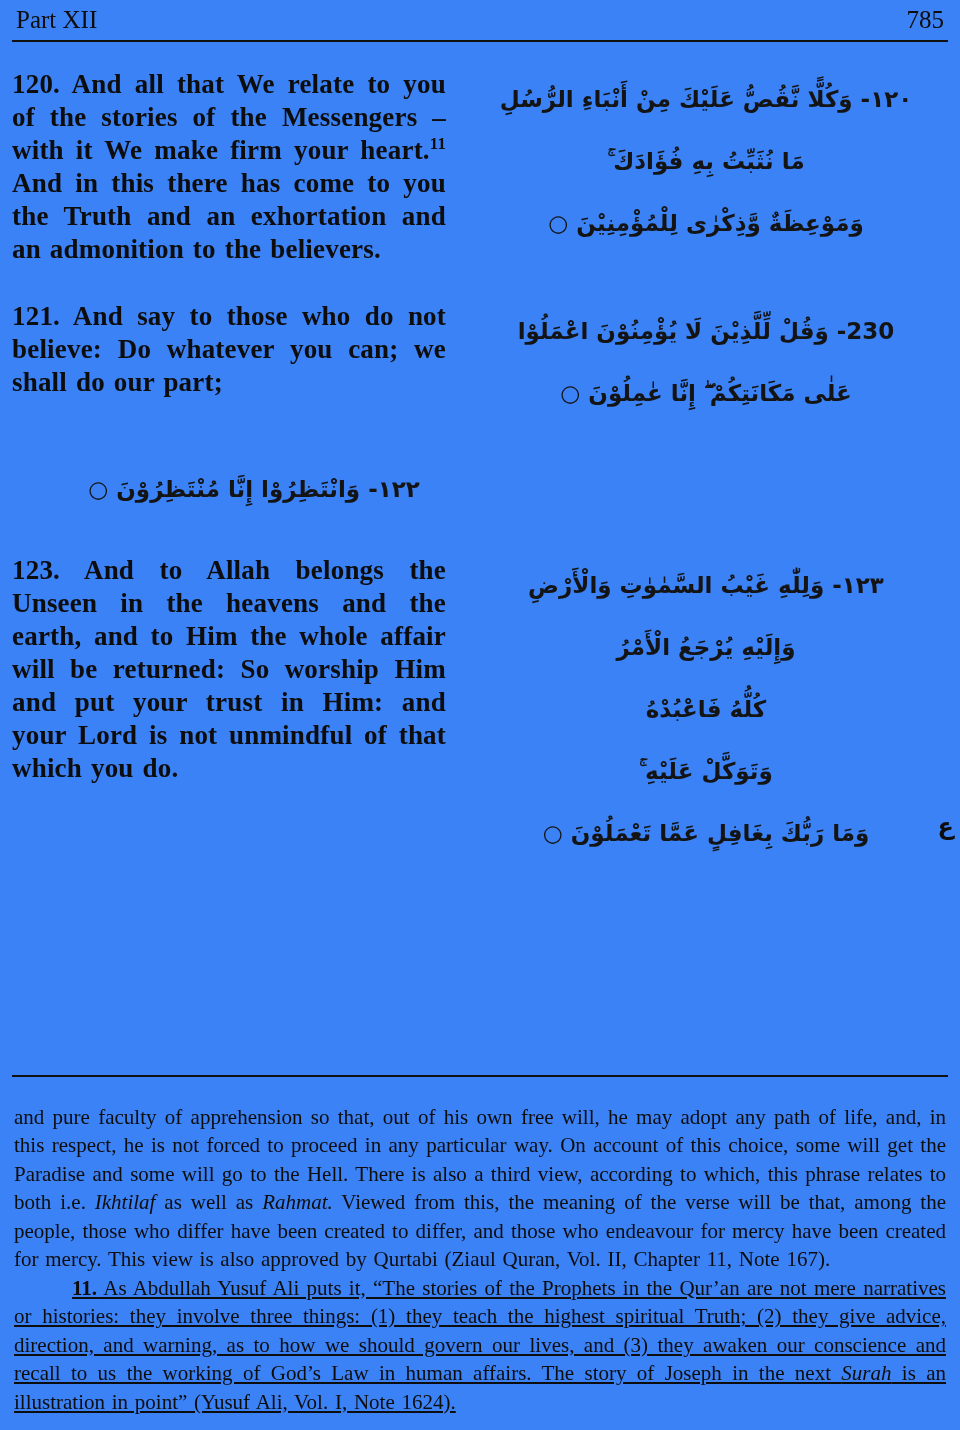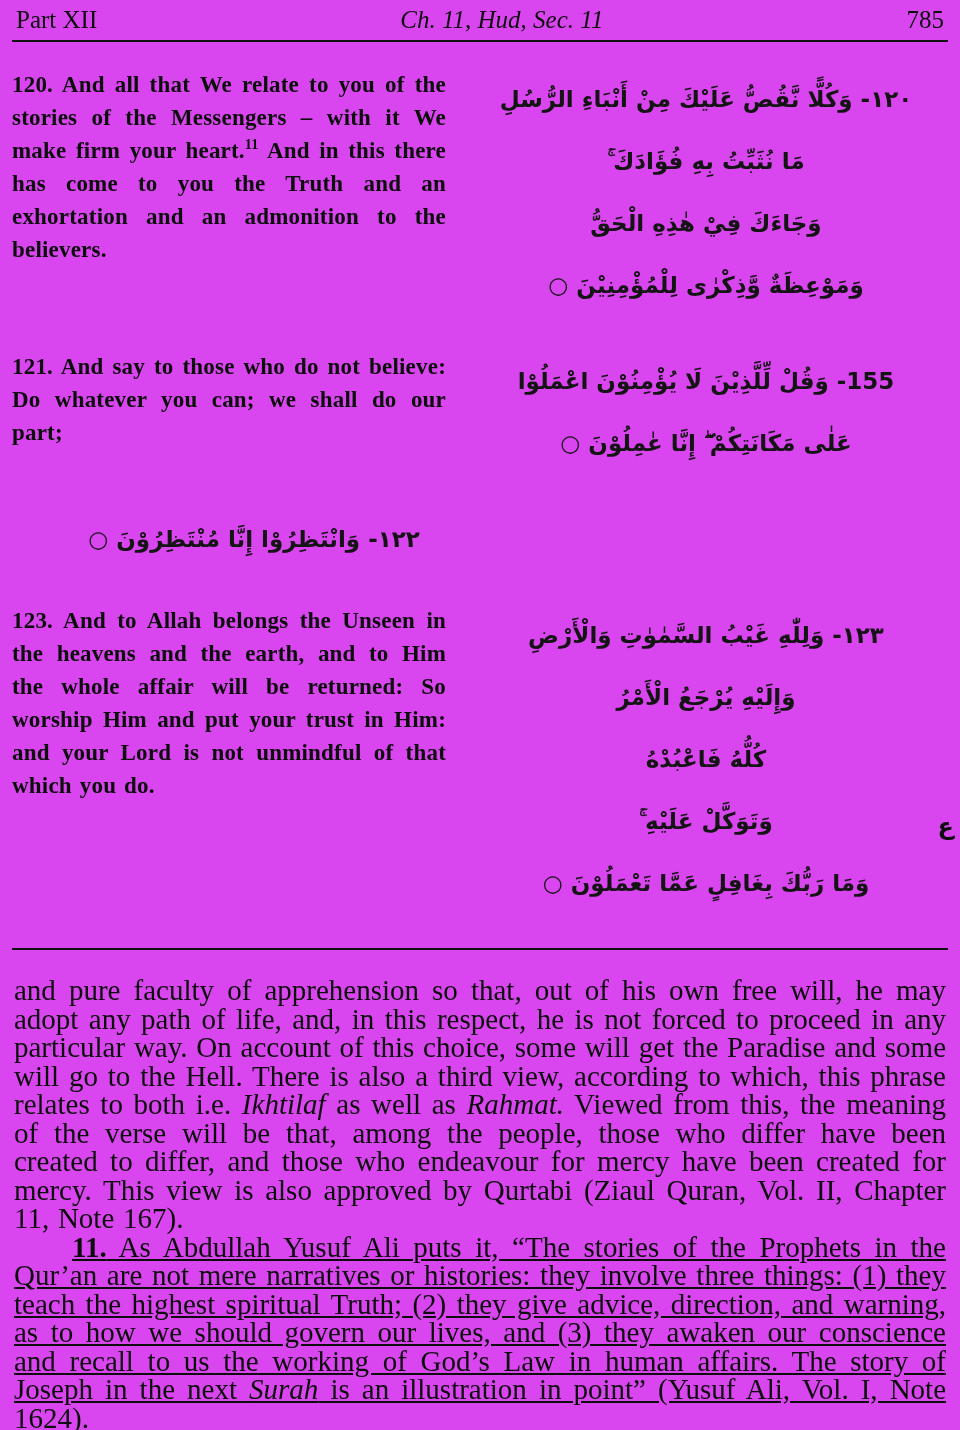--- a/index.html
+++ b/index.html
@@ -1,20 +1,20 @@
 <!DOCTYPE html>
 <html><head>
 <meta charset="utf-8">
 <style>
   html, body { margin: 0; padding: 0; background: #9a9a9a; }
   .page {
     width: 960px;
     height: 1430px;
     margin: 0 auto;
-    background: #d946ef;
+    background: #3b82f6;
     color: #0d0d0d;
     font-family: "Liberation Serif", serif;
     position: relative;
     box-sizing: border-box;
     padding: 4px 12px 14px 12px;
     display: flex;
     flex-direction: column;
     overflow: hidden;
   }
   
@@ -36,21 +36,21 @@
   .verses { margin-top: 26px; flex: 0 0 auto; }
   .verse-row {
     display: flex;
     justify-content: space-between;
     align-items: flex-start;
     margin-bottom: 34px;
   }
   .eng {
     width: 434px;
     font-weight: bold;
-    font-size: 23px;
+    font-size: 27px;
     line-height: 33px;
     text-align: justify;
     letter-spacing: 0.2px;
     word-spacing: 2px;
   }
   .eng sup { font-size: 0.62em; line-height: 0; }
   .ar {
     width: 484px;
     direction: rtl;
     text-align: center;
@@ -70,58 +70,56 @@
   }
   
   .spacer { flex: 1 1 auto; }
   .foot-rule {
     border: none;
     border-top: 2px solid #111;
     margin: 0 0 8px 0;
     width: 100%;
   }
   .footnotes {
-    font-size: 29px;
+    font-size: 21px;
     line-height: 28.5px;
     text-align: justify;
     word-spacing: 1.5px;
     padding: 2px 2px 0 2px;
     margin-top: 16px;
   }
   .fn-para { margin: 0; }
   .fn-para.indent { text-indent: 58px; text-decoration: underline; }
 </style>
 </head>
 <body>
 
 <div class="page">
 
   <div class="header">
     <span>Part XII</span>
-    <span class="center">Ch. 11, Hud, Sec. 11</span>
     <span>785</span>
   </div>
   <hr class="header-rule">
 
   <div class="verses">
 
     <div class="verse-row">
       <div class="eng"><span>120. And all that We relate to you of the stories of the Messengers – with it We make firm your heart.</span><sup>11</sup><span> And in this there has come to you the Truth and an exhortation and an admonition to the believers.</span></div>
       <div class="ar">
         <div class="ar-line">١٢٠- وَكُلًّا نَّقُصُّ عَلَيْكَ مِنْ أَنْبَاءِ الرُّسُلِ</div>
         <div class="ar-line">مَا نُثَبِّتُ بِهِ فُؤَادَكَ ۚ</div>
-        <div class="ar-line">وَجَاءَكَ فِيْ هٰذِهِ الْحَقُّ</div>
         <div class="ar-line">وَمَوْعِظَةٌ وَّذِكْرٰى لِلْمُؤْمِنِيْنَ ○</div>
       </div>
     </div>
 
     <div class="verse-row">
       <div class="eng"><span>121. And say to those who do not believe: Do whatever you can; we shall do our part;</span></div>
       <div class="ar">
-        <div class="ar-line">155- وَقُلْ لِّلَّذِيْنَ لَا يُؤْمِنُوْنَ اعْمَلُوْا</div>
+        <div class="ar-line">230- وَقُلْ لِّلَّذِيْنَ لَا يُؤْمِنُوْنَ اعْمَلُوْا</div>
         <div class="ar-line">عَلٰى مَكَانَتِكُمْ ۖ إِنَّا عٰمِلُوْنَ ○</div>
       </div>
     </div>
 
     <div class="verse-row">
       <div class="ar">
         <div class="ar-line">١٢٢- وَانْتَظِرُوْا إِنَّا مُنْتَظِرُوْنَ ○</div>
       </div>
     </div>
 

